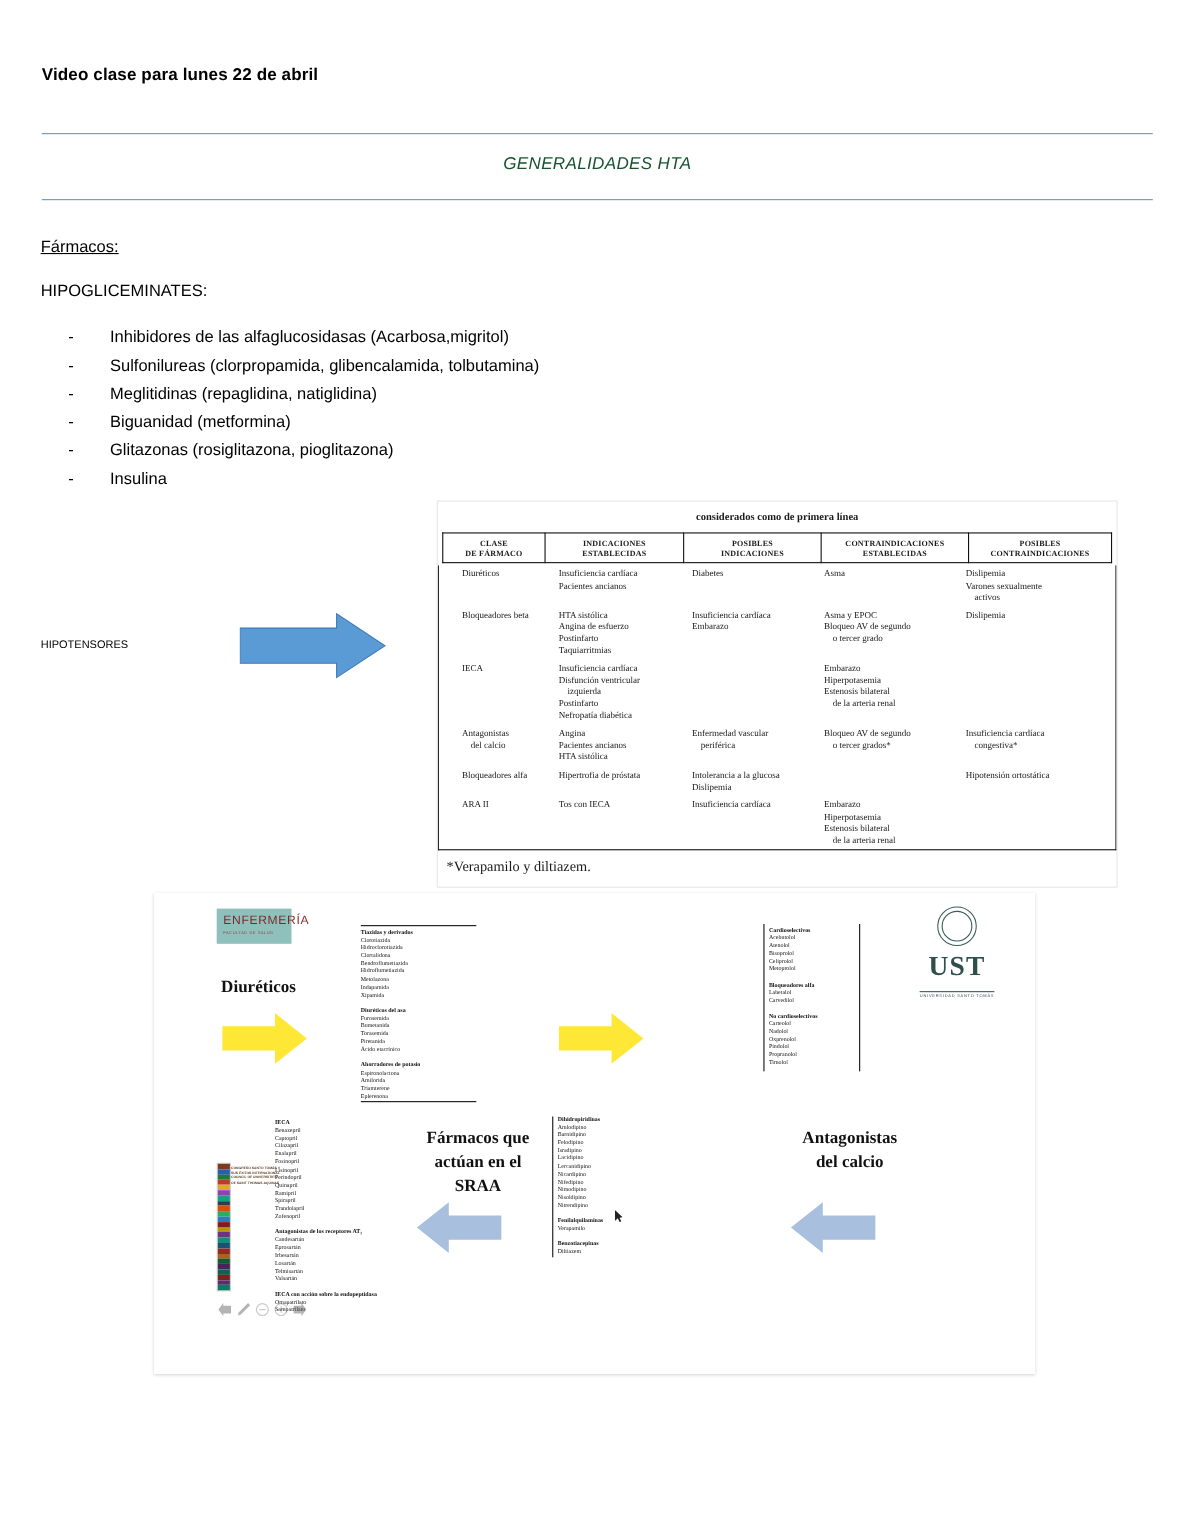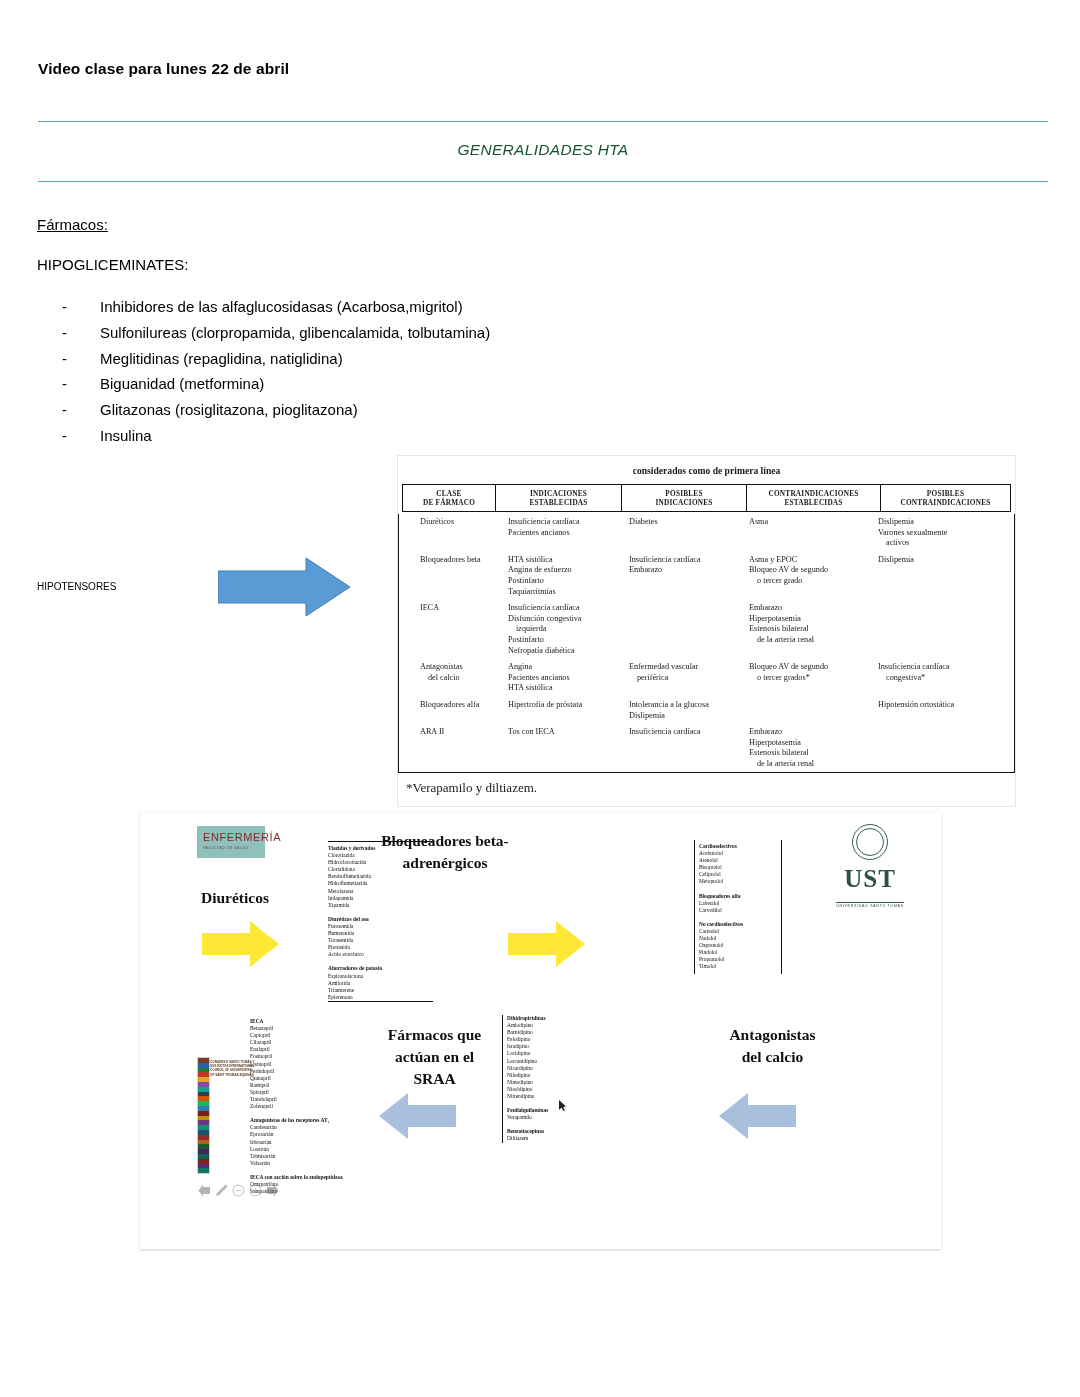--- a/index.html
+++ b/index.html
@@ -308,21 +308,21 @@
               <td>
                 <div>Dislipemia</div>
               </td>
             </tr>
             <tr>
               <td>
                 <div>IECA</div>
               </td>
               <td>
                 <div>Insuficiencia cardíaca</div>
-                <div>Disfunción congestiva</div>
+                <div>Disfunción ventricular</div>
                 <div class="ind">izquierda</div>
                 <div>Postinfarto</div>
                 <div>Nefropatía diabética</div>
               </td>
               <td></td>
               <td>
                 <div>Embarazo</div>
                 <div>Hiperpotasemia</div>
                 <div>Estenosis bilateral</div>
                 <div class="ind">de la arteria renal</div>
@@ -396,24 +396,20 @@
   <div class="slide">
     <div class="white-bg"></div>
 
     <div class="enf-logo">
       <div class="t1">ENFERMERÍA</div>
       <div class="t2">FACULTAD DE SALUD</div>
     </div>
 
     <div class="ttl diureticos">Diuréticos</div>
 
-    <div class="ttl beta">
-      <div>Bloqueadores beta-</div>
-      <div>adrenérgicos</div>
-    </div>
 
     <div class="ttl sraa">
       <div>Fármacos que</div>
       <div>actúan en el</div>
       <div>SRAA</div>
     </div>
 
     <div class="ttl calcio">
       <div>Antagonistas</div>
       <div>del calcio</div>

